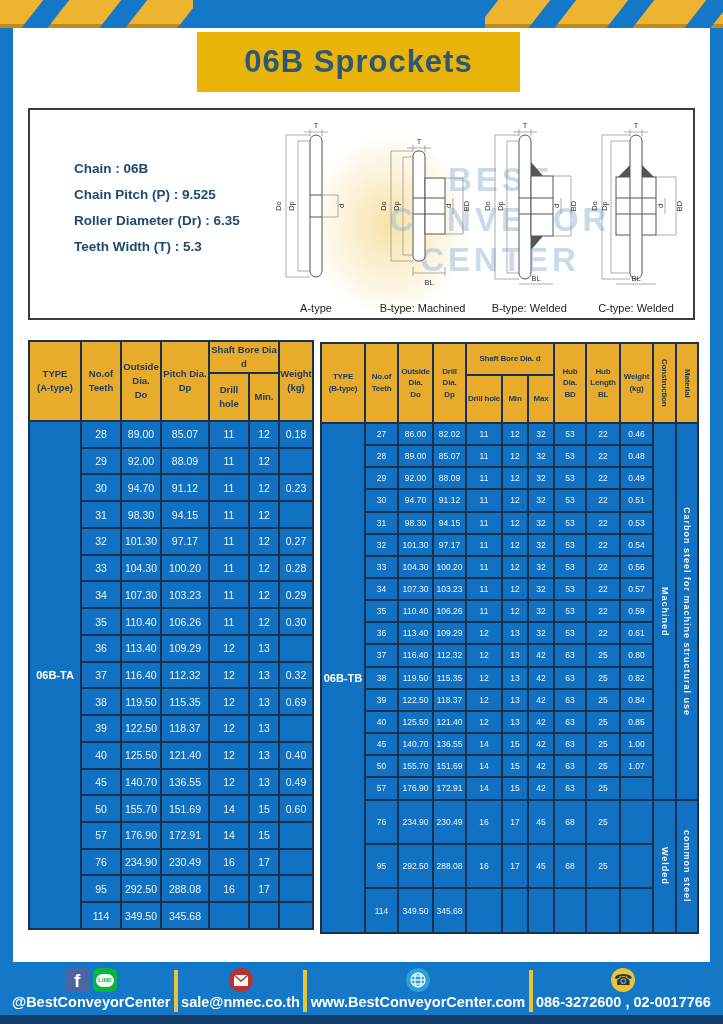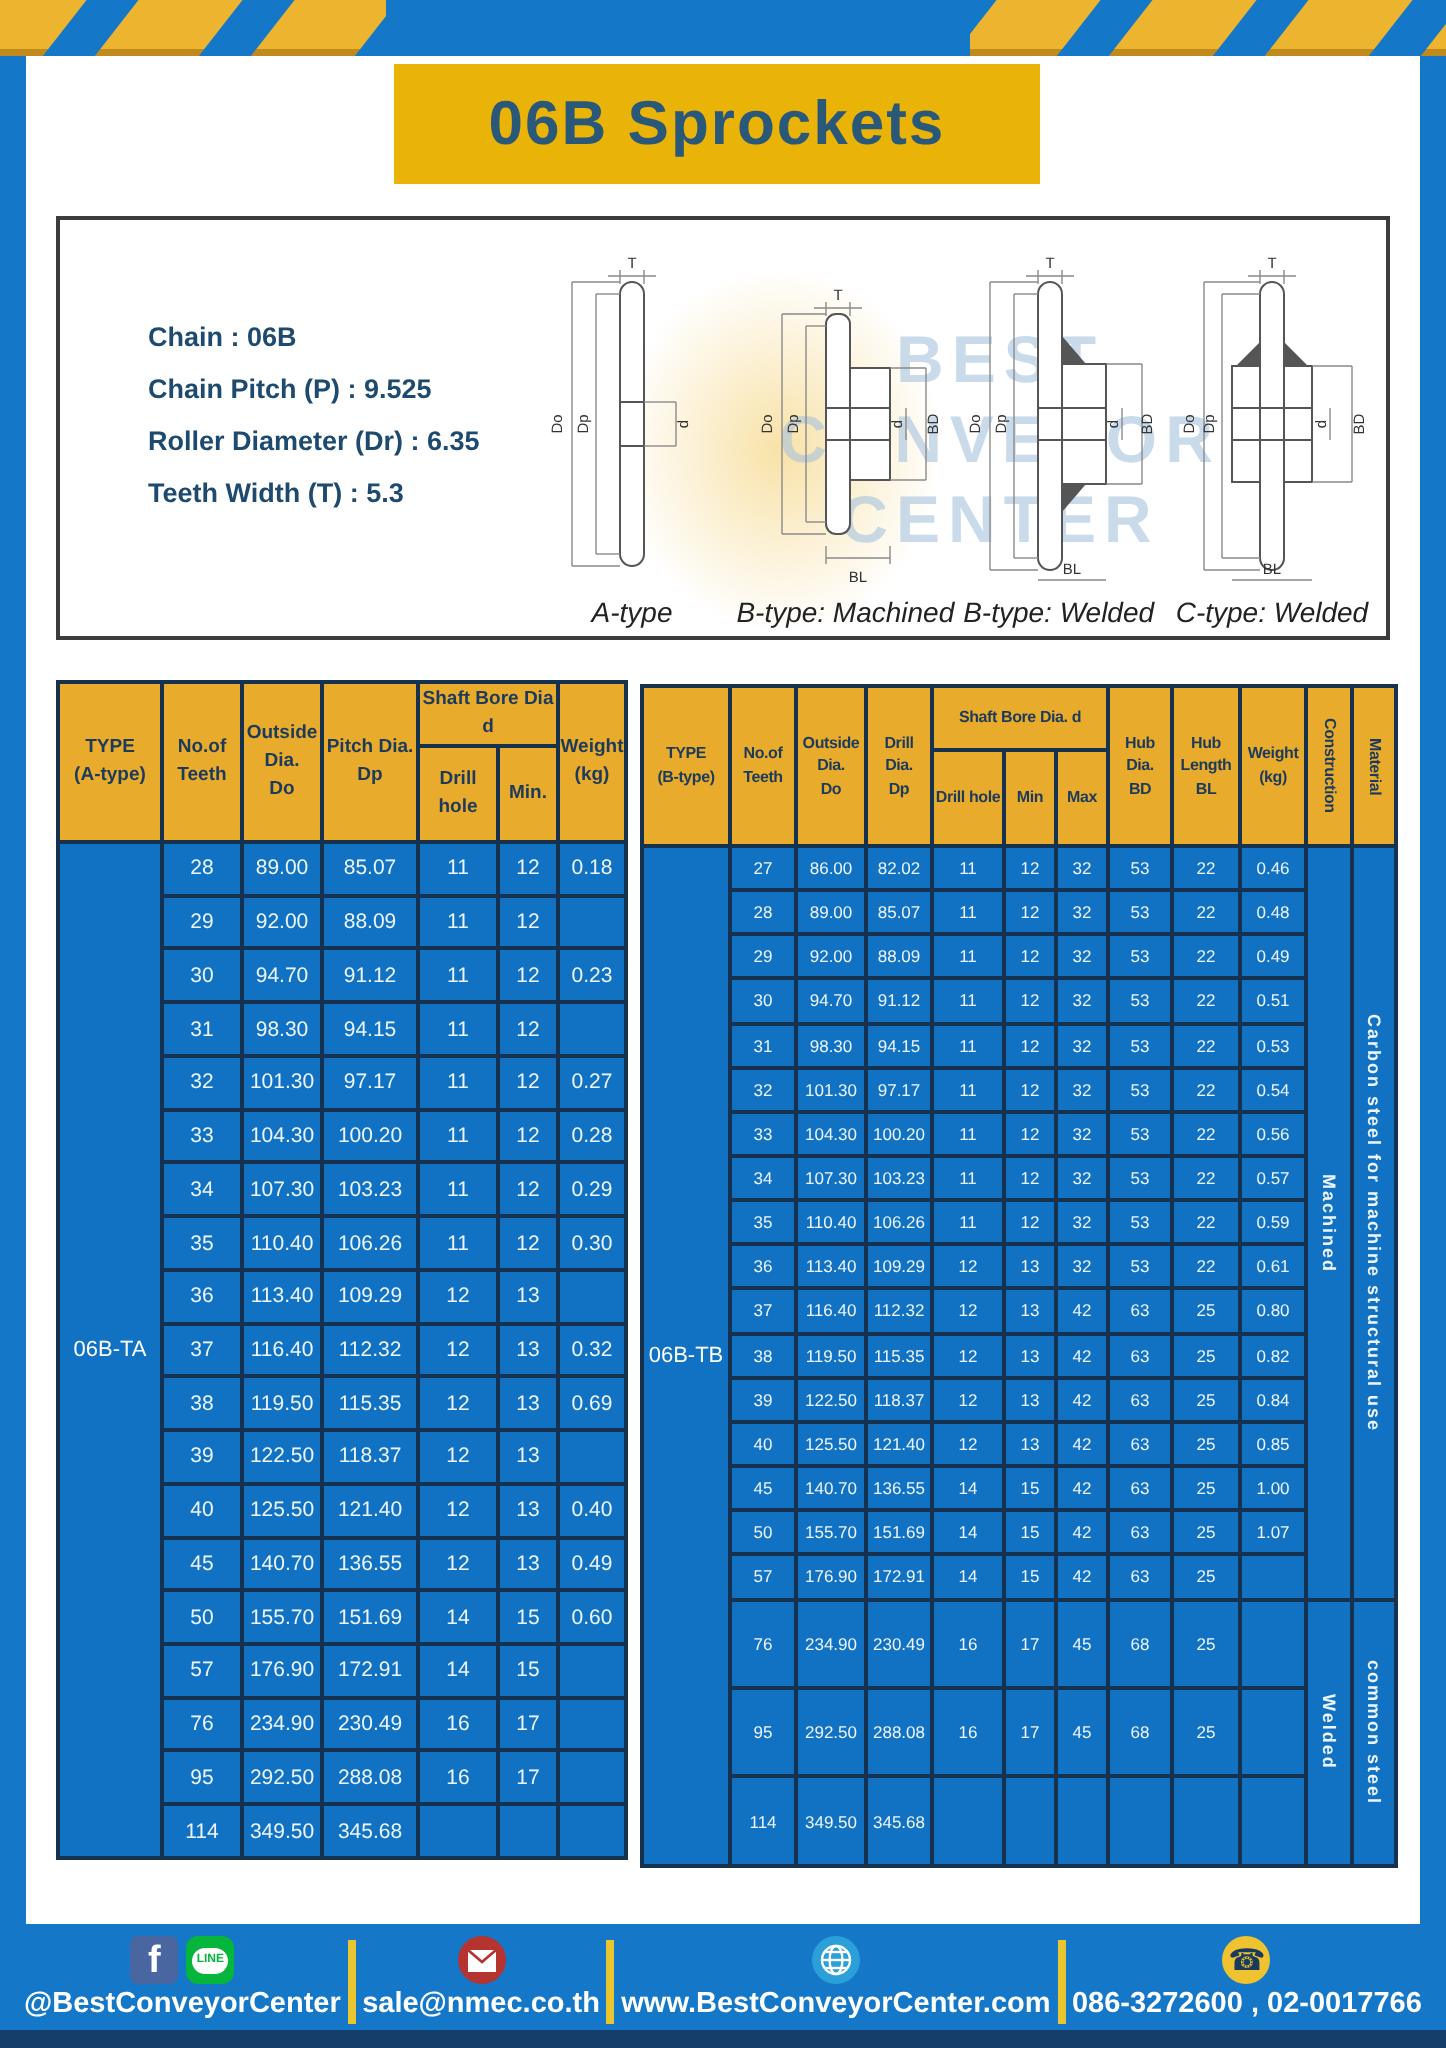--- a/index.html
+++ b/index.html
@@ -23,38 +23,38 @@
          border:2px solid #3c3c3c;z-index:1;}
   .specs{position:absolute;left:16px;top:46px;color:#1f4a70;font-weight:bold;font-size:13.5px;
          line-height:26px;z-index:2;white-space:nowrap;margin-left:28px;}
   .wm-blob{position:absolute;left:280px;top:25px;width:160px;height:180px;border-radius:45%;
            background:radial-gradient(ellipse at center,rgba(240,190,60,.45),rgba(240,190,60,0) 72%);z-index:0;}
   .watermark{position:absolute;left:335px;top:50px;width:270px;text-align:center;z-index:0;
              font-size:33px;font-weight:bold;color:#a6c3de;opacity:.6;line-height:40px;letter-spacing:4px;}
   .diagrams{position:absolute;left:235px;top:6px;width:422px;height:198px;display:flex;
             justify-content:space-between;z-index:1;}
   .diag{width:102px;display:flex;flex-direction:column;align-items:center;justify-content:flex-end;}
-  .diag .dlabel{font-size:14px;color:#222;margin-top:1px;white-space:nowrap;font-style:italic;}
+  .diag .dlabel{font-size:11px;color:#222;margin-top:11px;white-space:nowrap;}
   .sprk line,.sprk rect,.sprk polygon{stroke:#555;fill:none;stroke-width:1;}
   .sprk rect{fill:#fff;}
   .sprk .dim{stroke:#8a8a8a;stroke-width:.7;}
   .sprk .fillpoly{fill:#555;stroke:none;}
   .sprk text{fill:#333;font-size:7.5px;stroke:none;font-family:inherit;}
   
   table{border-collapse:collapse;table-layout:fixed;position:absolute;z-index:1;}
   td,th{border:2px solid #16324f;overflow:hidden;padding:0;text-align:center;vertical-align:middle;}
   thead th{background:#e9ab2b;color:#1c3a5c;font-weight:bold;white-space:pre-line;line-height:1.45;margin-top:36px;}
   tbody td{background:#1172c4;color:#eef4fb;}
   #left-table{left:28px;top:340px;width:284px;height:590px;}
   #right-table{left:320px;top:342px;width:377px;height:592px;}
   #left-table thead th{font-size:9.5px;}
   #right-table thead th{font-size:8px;letter-spacing:-.2px;}
   #left-table tbody td{font-size:10.5px;}
   #right-table tbody td{font-size:8.5px;}
-  .type-cell{font-size:11px !important;color:#fff !important;font-weight:normal;}
+  .type-cell{font-size:11px !important;color:#fff !important;font-weight:bold;}
   .vh{writing-mode:vertical-rl;text-orientation:mixed;letter-spacing:1px;}
   td.vert-cell{writing-mode:vertical-rl;text-orientation:mixed;font-size:9px !important;
                letter-spacing:1px;font-weight:bold;}
   
   .footer{position:absolute;left:0;right:0;top:962px;height:62px;background:#1577c8;z-index:7;
           display:flex;align-items:flex-start;justify-content:space-between;padding:6px 12px 0 12px;box-sizing:border-box;}
   .bottom-strip{position:absolute;left:0;right:0;bottom:0;height:9px;background:#153e6b;z-index:8;}
   .f-item{display:flex;flex-direction:column;align-items:center;gap:2px;}
   .f-text{color:#fff;font-weight:bold;font-size:14.5px;white-space:nowrap;}
   .f-sep{width:4px;height:42px;background:#e9c52f;margin-top:2px;}

